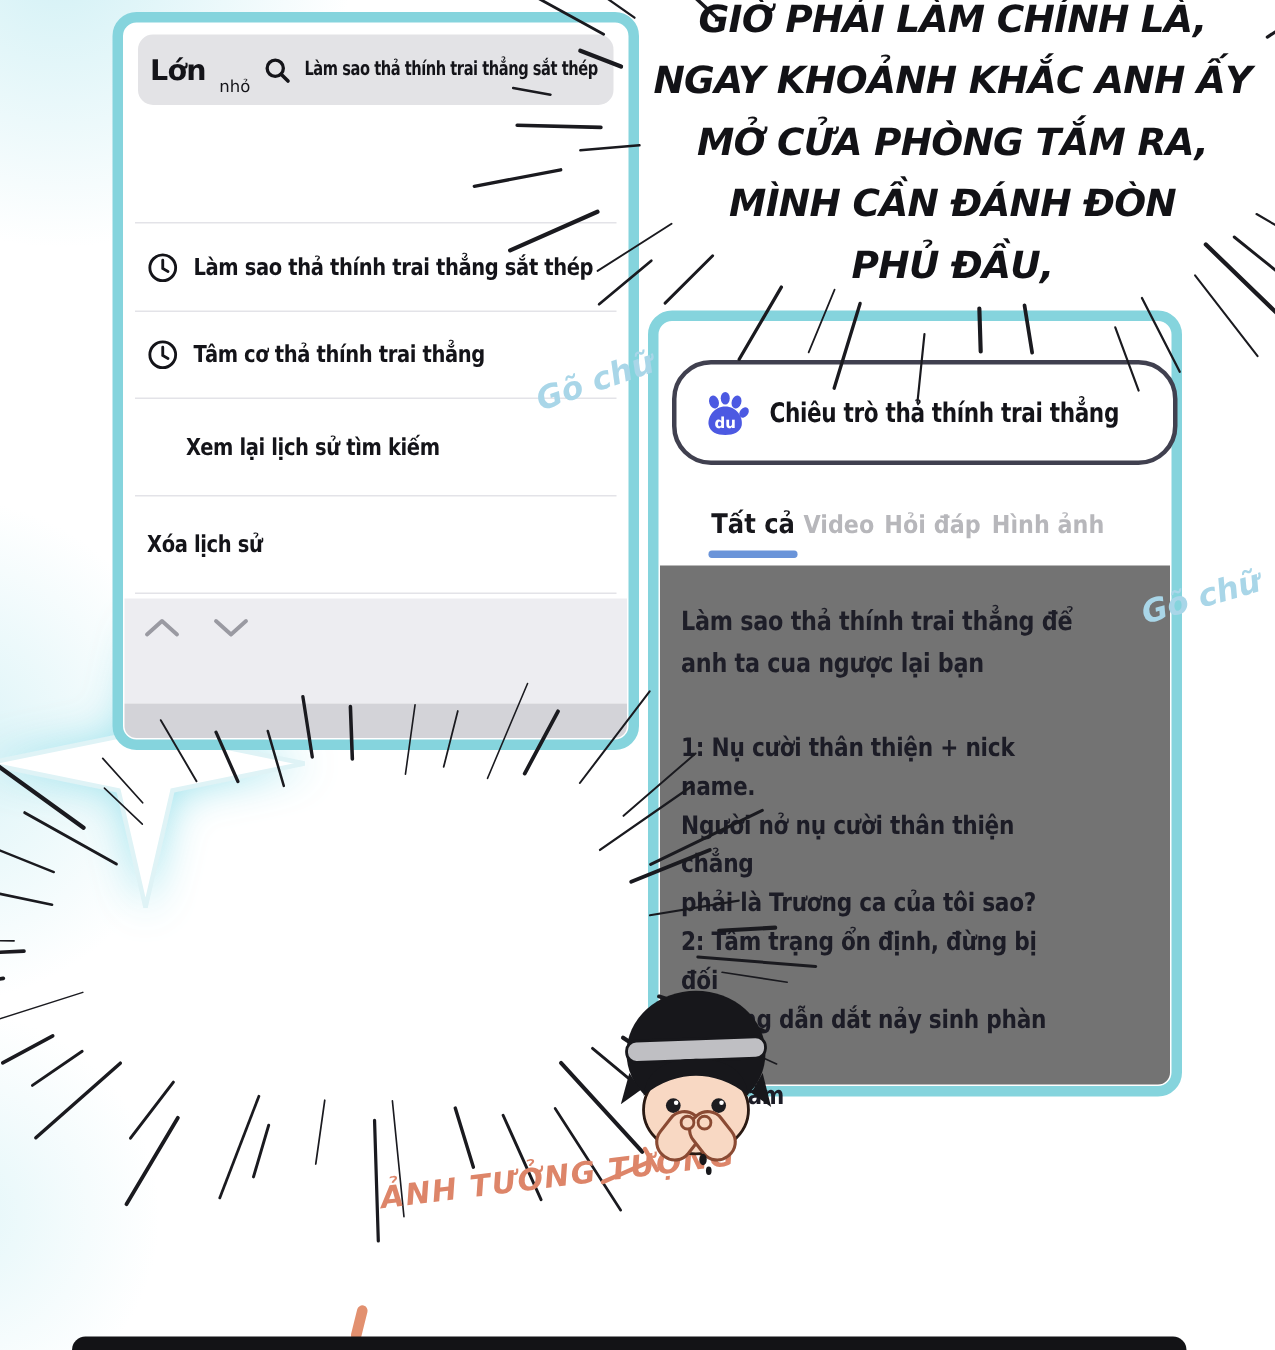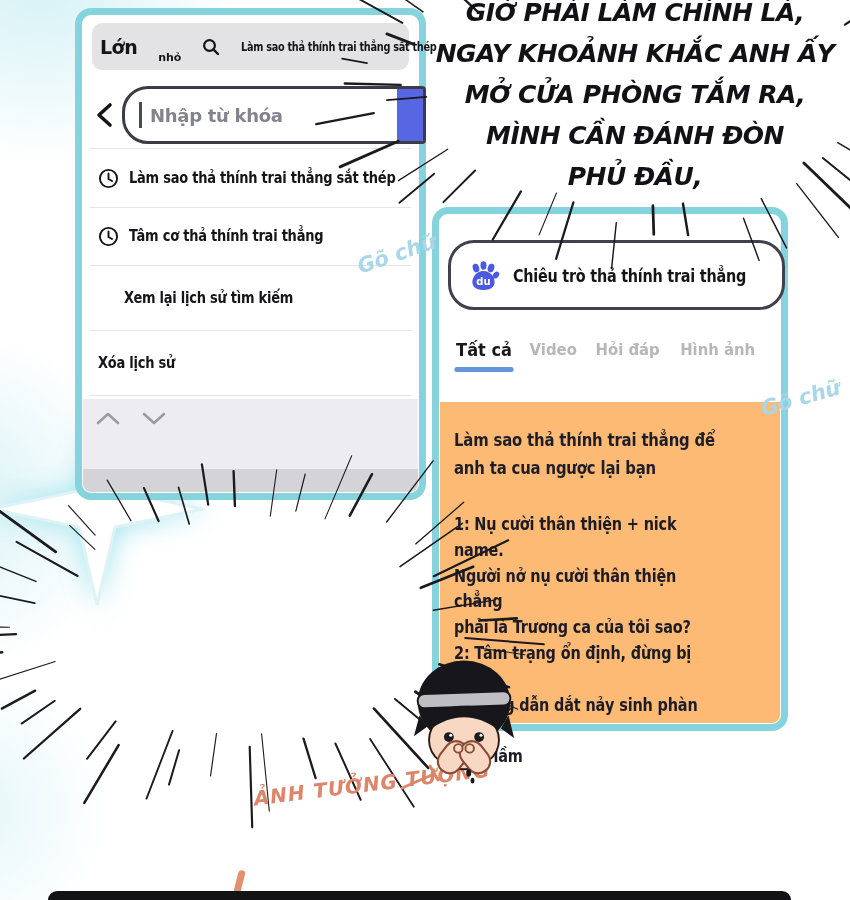--- a/index.html
+++ b/index.html
@@ -10,23 +10,23 @@
     radial-gradient(circle 260px at -40px 500px, rgba(186,233,240,.55), rgba(186,233,240,0) 65%),
     radial-gradient(circle 210px at -30px 810px, rgba(186,233,240,.4), rgba(186,233,240,0) 65%);}
 
   
   .phone{position:absolute;background:#fff;border:7px solid #85d4dd;border-radius:16px;z-index:2;}
   .phone-left{left:75px;top:8px;width:337px;height:478px;}
   .phone-right{left:432px;top:207px;width:342px;height:510px;}
 
   
   .lp-header{position:absolute;left:10px;right:10px;top:8px;height:47px;background:#e3e3e6;
-             border-radius:10px;display:flex;align-items:center;padding:0 8px;gap:21px;}
+             border-radius:10px;display:flex;align-items:center;padding:0 8px;gap:9px;}
   .lp-large{font-size:19px;font-weight:700;letter-spacing:-.5px;}
-  .lp-small{font-size:11px;font-weight:700;margin-top:22px;}
+  .lp-small{font-size:11px;font-weight:400;margin-top:22px;}
   .lp-query{font-size:13px;font-weight:700;letter-spacing:-.4px;white-space:nowrap;
             display:inline-block;transform:scaleX(.75);transform-origin:left center;}
   .lp-searchrow{position:absolute;left:6px;top:72px;right:-7px;height:56px;display:flex;align-items:center;}
   .lp-back{width:34px;display:flex;justify-content:center;align-items:center;cursor:pointer;}
   .lp-input{flex:1;height:52px;border:3px solid #3c3c46;border-radius:26px 4px 4px 26px;background:#fff;
             display:flex;align-items:center;padding-left:14px;position:relative;overflow:hidden;}
   .lp-caret{width:3px;height:26px;background:#4a4a55;margin-right:8px;}
   .lp-placeholder{font-size:18px;font-weight:700;color:#83838c;letter-spacing:-.3px;}
   .lp-submit{position:absolute;right:0;top:0;bottom:0;width:26px;background:#5766e2;}
   .lp-row{position:absolute;left:8px;right:8px;display:flex;align-items:center;gap:10px;
@@ -43,28 +43,28 @@
               border-radius:0 0 8px 8px;}
   .pager-btn{cursor:pointer;display:flex;}
 
   
   .rp-card{position:absolute;left:9px;right:-4px;top:26px;height:64px;background:#fff;
            border:3px solid #40404f;border-radius:26px;display:flex;align-items:center;
            gap:12px;padding:0 22px 0 16px;}
   .rp-query{font-size:18px;font-weight:700;letter-spacing:-.3px;white-space:nowrap;
             display:inline-block;transform:scaleX(.8);transform-origin:left center;}
   .rp-tabs{position:absolute;left:8px;right:8px;top:112px;height:46px;display:flex;
-           align-items:center;justify-content:space-between;padding:0 14px 0 6px;}
+           align-items:center;justify-content:center;padding:0 14px 0 6px;}
   .rp-tab{font-size:16.5px;font-weight:700;color:#b7b7bb;cursor:pointer;position:relative;
           white-space:nowrap;display:inline-block;transform:scaleX(.9);transform-origin:center;}
   .rp-tab.active{color:#17171c;font-size:18px;font-weight:800;}
   .rp-tab.active .tab-underline{position:absolute;left:-2px;right:-2px;bottom:-12px;height:5px;
           background:#6a94d9;border-radius:3px;}
-  .rp-panel{position:absolute;left:1px;right:1px;top:163px;bottom:1px;background:#fdba74;
-            border-radius:0 0 8px 8px;padding:24px 14px 0 14px;box-sizing:border-box;margin-top:25px;}
+  .rp-panel{position:absolute;left:1px;right:1px;top:163px;bottom:1px;background:#737373;
+            border-radius:0 0 8px 8px;padding:24px 14px 0 14px;box-sizing:border-box;}
   .rp-title{font-size:17.5px;font-weight:800;color:#1e1e28;line-height:1.6;letter-spacing:-.2px;
             white-space:pre-line;transform:scaleX(.85);transform-origin:left top;margin-bottom:30px;}
   .rp-body{font-size:17px;font-weight:700;color:#1c1c26;line-height:1.52;letter-spacing:-.2px;
            white-space:pre-line;transform:scaleX(.85);transform-origin:left top;}
 
   
   .speech{position:absolute;z-index:6;font-weight:800;font-style:italic;color:#121216;
           text-align:center;white-space:pre-line;pointer-events:none;}
   .speech-tr{left:420px;top:-8px;width:430px;font-size:25px;line-height:1.64;letter-spacing:-.5px;}
   .speech-bl{left:42px;top:524px;width:405px;font-size:26px;line-height:1.6;letter-spacing:-.5px;}
@@ -102,32 +102,20 @@
       <span class="lp-small">nhỏ</span>
       <span class="icon">
         <svg width="18" height="18" viewBox="0 0 18 18">
             <circle cx="7.5" cy="7.5" r="5.4" fill="none" stroke="#141419" stroke-width="2.2"></circle>
             <line x1="11.6" y1="11.6" x2="16" y2="16" stroke="#141419" stroke-width="2.4" stroke-linecap="round"></line>
           </svg>
       </span>
       <span class="lp-query">Làm sao thả thính trai thẳng sắt thép</span>
     </div>
 
-    <div class="lp-searchrow">
-      <span class="lp-back icon">
-        <svg width="22" height="26" viewBox="0 0 22 26">
-            <polyline points="16,3 5,13 16,23" fill="none" stroke="#141419" stroke-width="3.6" stroke-linecap="round" stroke-linejoin="round"></polyline>
-          </svg>
-      </span>
-      <div class="lp-input">
-        <span class="lp-caret"></span>
-        <span class="lp-placeholder">Nhập từ khóa</span>
-        <span class="lp-submit"></span>
-      </div>
-    </div>
 
     <div class="lp-row lp-row1">
       <span class="icon">
         <svg width="21" height="21" viewBox="0 0 21 21">
             <circle cx="10.5" cy="10.5" r="8.6" fill="none" stroke="#141419" stroke-width="1.9"></circle>
             <polyline points="10.5,5.5 10.5,11 14,13" fill="none" stroke="#141419" stroke-width="1.9" stroke-linecap="round"></polyline>
           </svg>
       </span>
       <span class="lp-itemtext">Làm sao thả thính trai thẳng sắt thép</span>
     </div>

